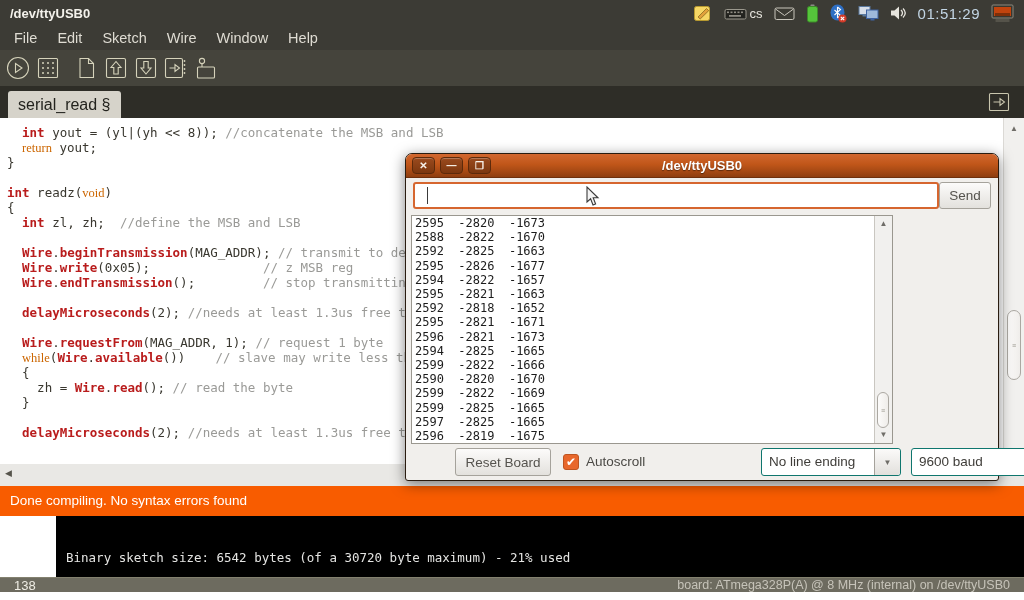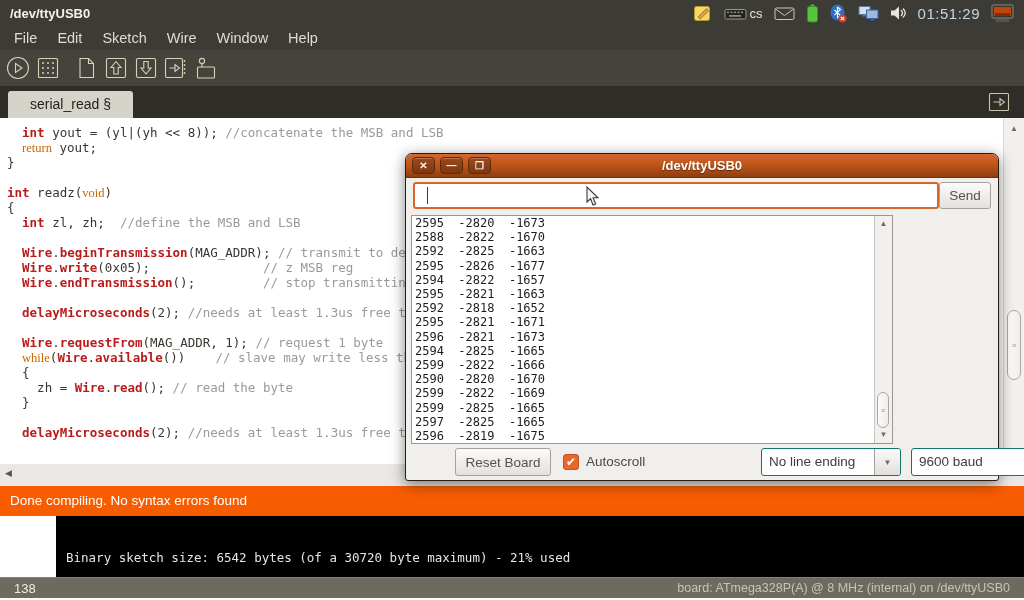--- a/index.html
+++ b/index.html
@@ -24,21 +24,21 @@
   
   .toolbar { position:absolute; top:50px; left:0; width:1024px; height:36px; background:#45443C;
              display:flex; align-items:center; padding:0 4px; gap:3px; }
   .tool-btn { width:27px; height:27px; display:flex; align-items:center; justify-content:center; }
   .tool-btn.gap { margin-left:8px; }
   .tool-btn svg { stroke:#D6D3BB; fill:none; stroke-width:1.1; }
 
   
   .tabstrip { position:absolute; top:86px; left:0; width:1024px; height:32px; background:#2E2D27; }
   .tab { position:absolute; left:8px; bottom:0; height:27px; background:#D6D3CA; color:#23231E;
-         font-size:14px; line-height:27px; padding:0 22px; border-radius:3px 3px 0 0; }
+         font-size:16px; line-height:27px; padding:0 10px; border-radius:3px 3px 0 0; }
   .tab-menu-btn { position:absolute; right:12px; top:5px; width:26px; height:22px;
                   display:flex; align-items:center; justify-content:center; }
   .tab-menu-btn svg { stroke:#C9C6AE; fill:none; stroke-width:1.1; }
 
   
   .editor { position:absolute; top:118px; left:0; width:1024px; height:346px; background:#FFFFFF; }
   .code { position:absolute; top:7px; left:7px; font-family:"DejaVu Sans Mono", monospace;
           font-size:12.5px; line-height:15px; white-space:pre; }
   .code-line { height:15px; white-space:pre; }
   .code .k { color:#b91c1c; font-weight:bold; }
@@ -58,21 +58,21 @@
 
   .editor-hscroll { position:absolute; top:464px; left:0; width:1024px; height:22px; background:#E9E8E5; }
   .hscroll-left-arrow { position:absolute; left:5px; top:4px; color:#56544C; font-size:9px; }
 
   
   .progress-bar { position:absolute; top:486px; left:0; width:1024px; height:30px; background:#F85C00;
                   color:#FFFFFF; font-size:13.5px; line-height:30px; padding:0 10px; }
   .console { position:absolute; top:516px; left:16px; width:1024px; height:61px; background:#000000;margin-left:40px; }
   .console-text { position:absolute; top:34px; left:10px; color:#E4E4E2;
                   font-family:"DejaVu Sans Mono", monospace; font-size:12.5px; white-space:pre; }
-  .statusbar { position:absolute; top:577px; left:0; width:1024px; height:21px; background:#6D6B5F;
+  .statusbar { position:absolute; top:577px; left:0; width:1024px; height:15px; background:#6D6B5F;
                border-top:1px solid #83816F; display:flex; align-items:center; padding:0 14px; }
   .status-left { color:#EFEDE4; font-size:13px; }
   .status-right { margin-left:auto; color:#C6C3B9; font-size:12.5px; }
 
   
   .sm-window { position:absolute; left:405px; top:153px; width:594px; height:328px; z-index:10;
                background:#F1EFEC; border:1px solid #2A1C10; border-radius:7px 7px 3px 3px;
                box-shadow:0 3px 14px rgba(0,0,0,0.5); }
   .sm-titlebar { position:absolute; top:0; left:0; right:0; height:24px; border-radius:6px 6px 0 0;
                  background:linear-gradient(#D2672F,#C05619 45%,#A64914 75%,#8E3E10);

